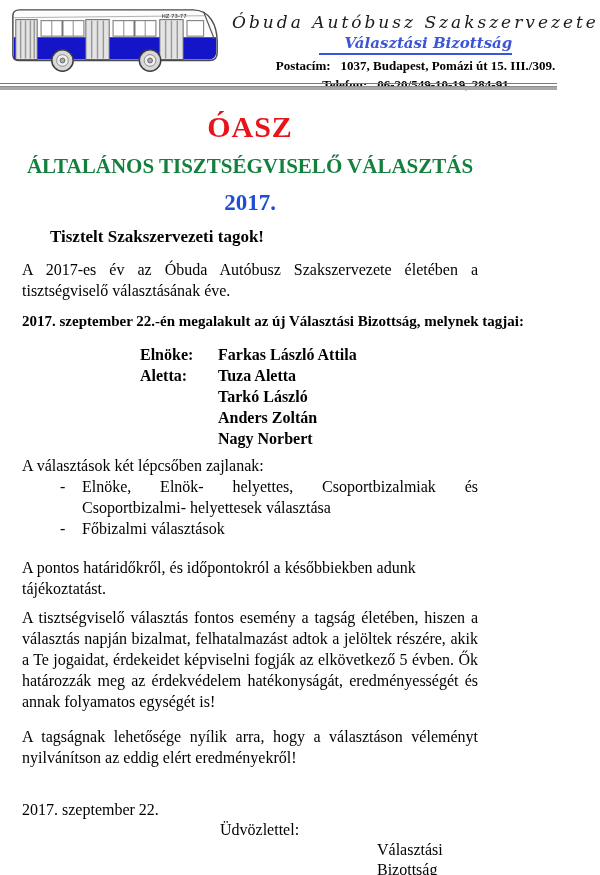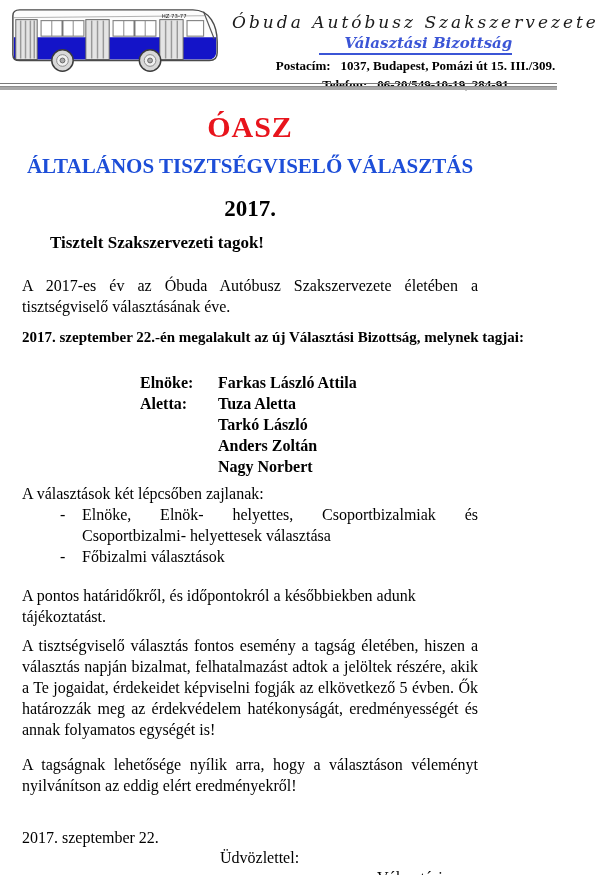--- a/index.html
+++ b/index.html
@@ -36,32 +36,32 @@
     border-top: 1px solid #7a7a7a;
   }
   .divider::after {
     content: ""; position: absolute; left: 0; right: 0; top: 2px;
     height: 3px; background: #a8a8a8; border-top: 1px solid #8d8d8d;
   }
 
   
   .t-acronym { text-align: center; color: #e8141c; font-weight: bold;
     font-size: 30px; line-height: 34px; margin-top: 20px; letter-spacing: 1px; }
-  .t-line1 { text-align: center; color: #1d4ed8; font-weight: bold;
+  .t-line1 { text-align: center; color: #15803d; font-weight: bold;
     font-size: 21px; line-height: 25px; margin-top: 10px; }
-  .t-year { text-align: center; color: #000000; font-weight: bold;
-    font-size: 23px; line-height: 27px; margin-top: 16px; }
+  .t-year { text-align: center; color: #1d4ed8; font-weight: bold;
+    font-size: 23px; line-height: 27px; margin-top: 10px; }
 
   
   .content { padding: 0 22px; font-size: 16px; line-height: 21px; }
   .salutation { font-weight: bold; font-size: 17px; line-height: 21px; margin-top: 10px; margin-left: 28px; }
-  .para { margin-top: 22px; }
+  .para { margin-top: 12px; }
   .just { text-align: justify; }
   .committee-heading { font-weight: bold; font-size: 15px; margin-top: 10px; white-space: nowrap; }
-  .roles { margin-top: 24px; margin-left: 118px; font-weight: bold; }
+  .roles { margin-top: 12px; margin-left: 118px; font-weight: bold; }
   .role-row { display: flex; }
   .role-label { flex: 0 0 78px; width: 78px; }
   .steps-intro { margin-top: 6px; }
   .bullet { display: flex; margin-left: 38px; }
   .bullet .dash { flex: 0 0 22px; width: 22px; }
   .bullet .bullet-text { flex: 1; text-align: justify; }
   .p-block-sm { margin-top: 18px; }
   .p-block-xs { margin-top: 8px; }
   .p-block-md { margin-top: 14px; }
   .emphasis { margin-top: 6px; text-align: center; }

